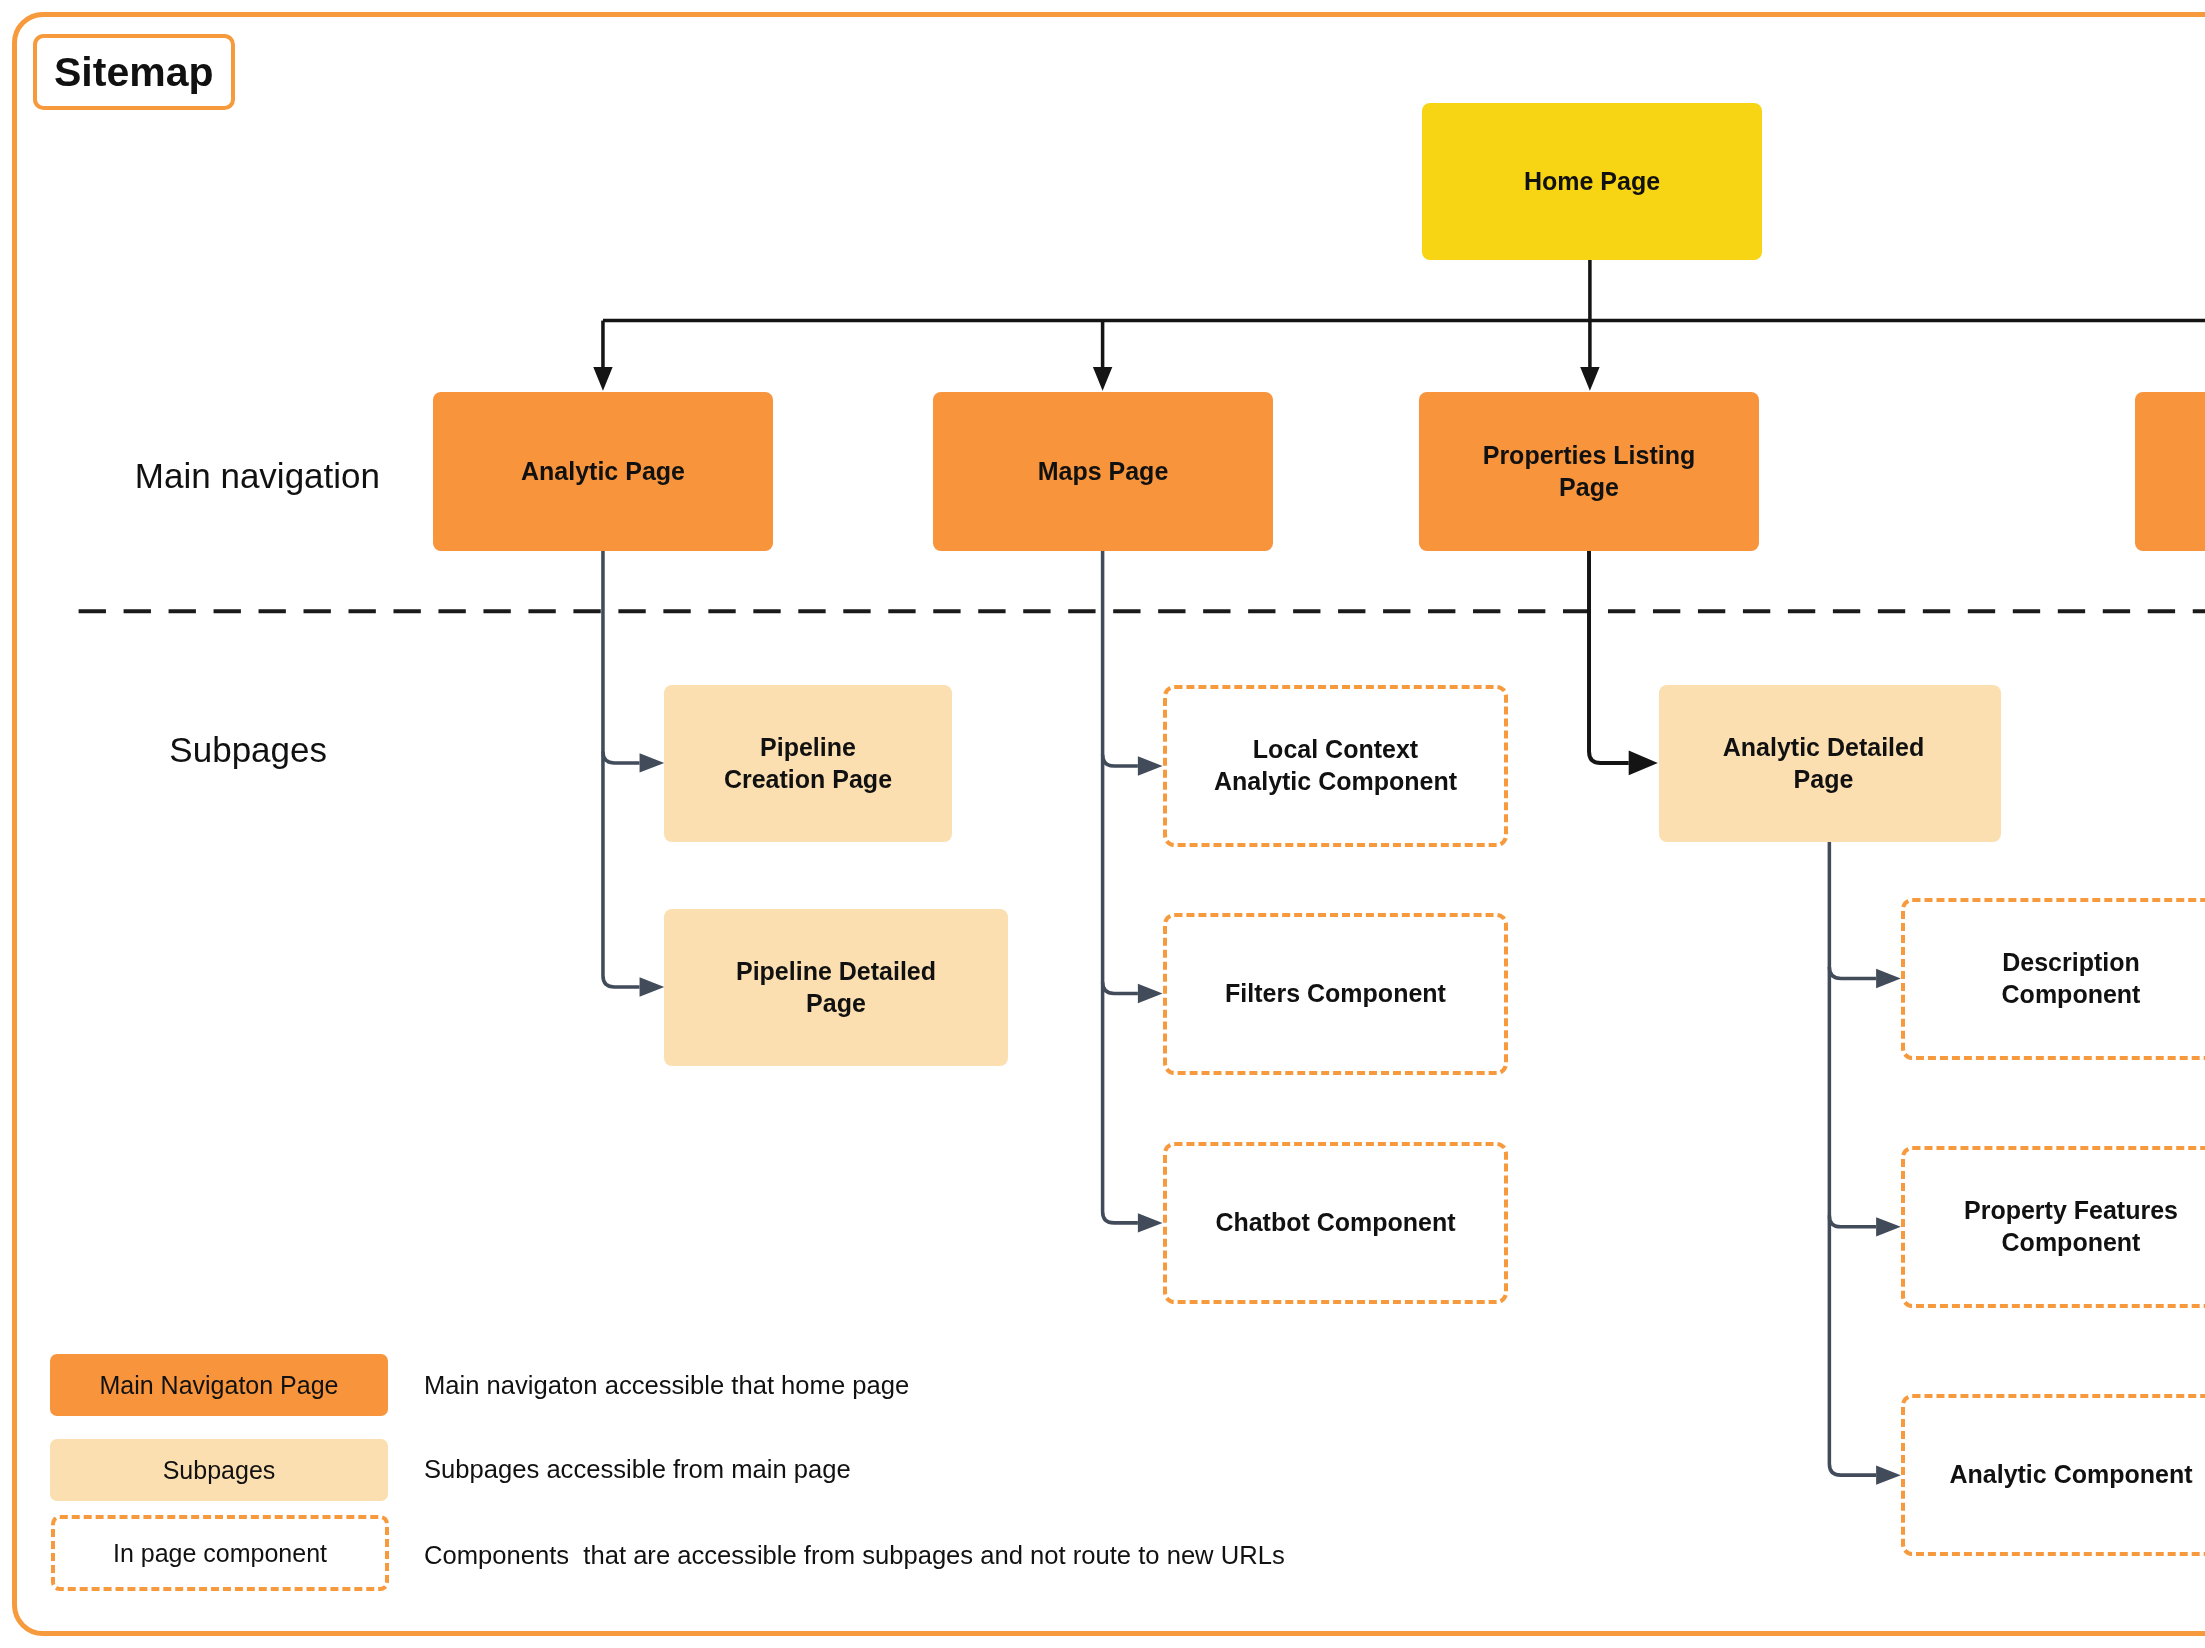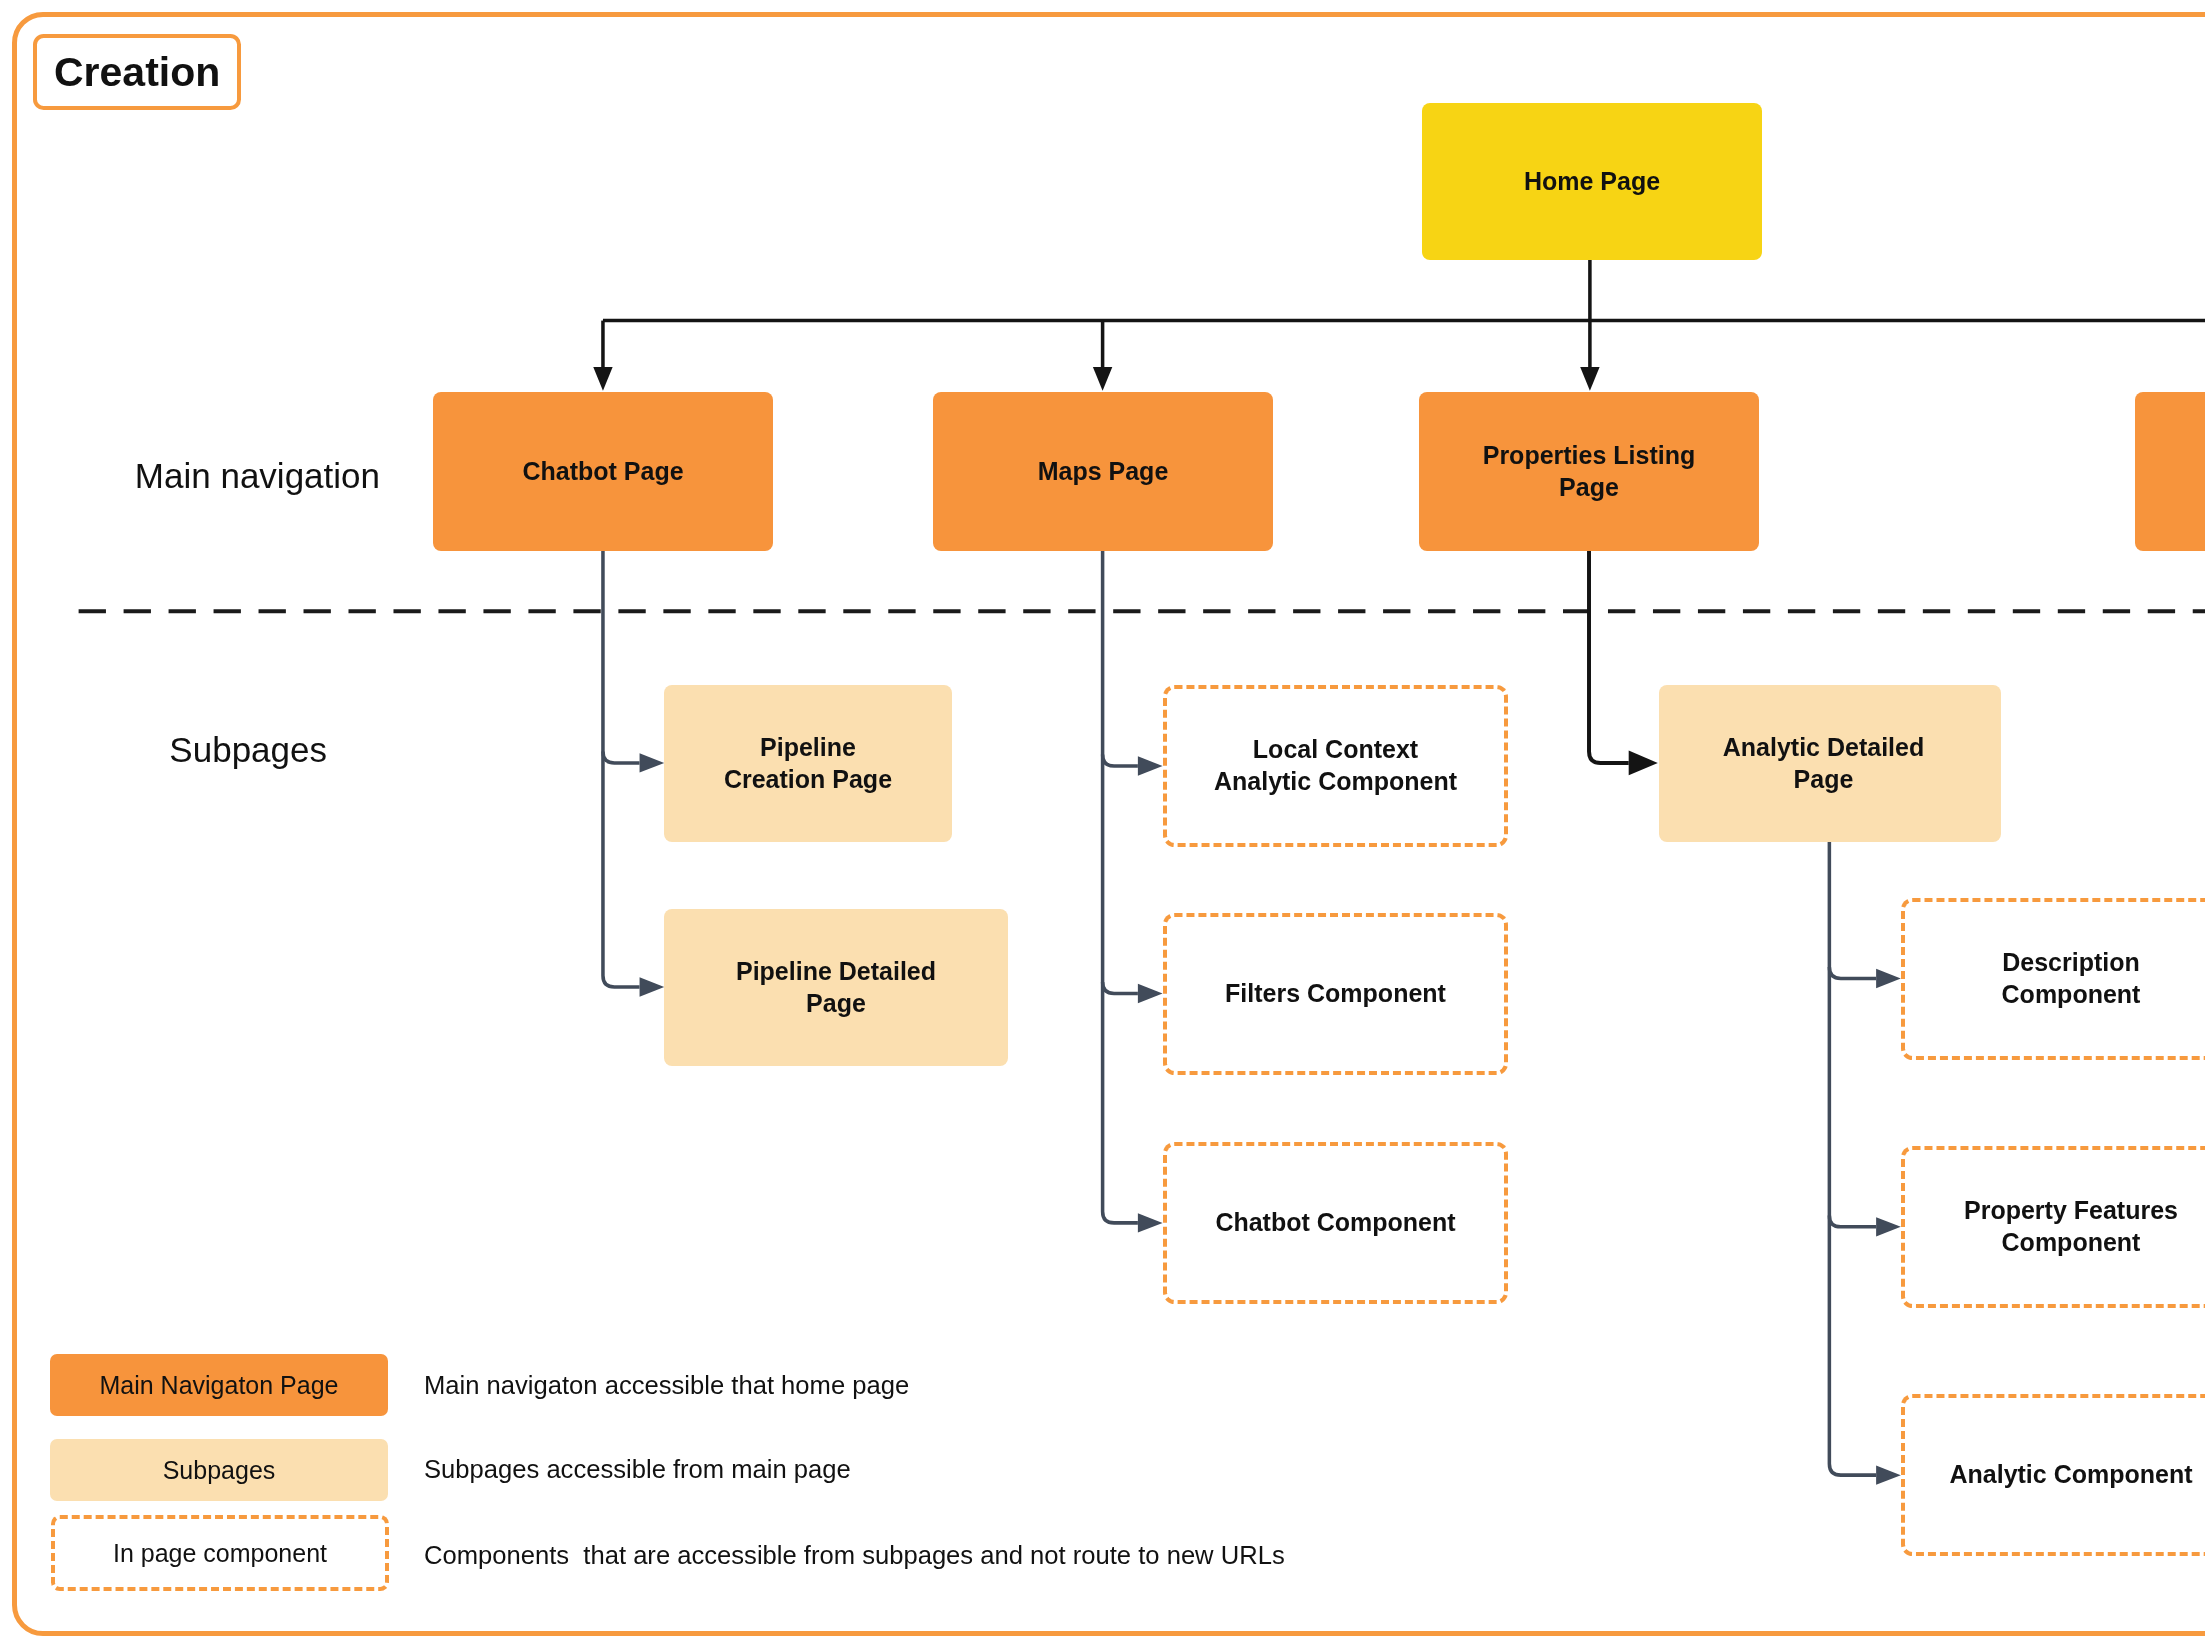--- a/index.html
+++ b/index.html
@@ -21,21 +21,21 @@
     font-size:25px;font-weight:500;box-sizing:border-box;border-radius:7px;text-align:center;}
   .legend-desc{position:absolute;font-size:25.6px;font-weight:400;line-height:35px;height:35px;white-space:pre;}
 </style>
 </head>
 <body>
 
 <div class="canvas">
 
   <div class="frame"></div>
 
-  <div class="title-box">Creation</div>
+  <div class="title-box">Sitemap</div>
 
   <svg class="wires" viewBox="0 0 6605 3737">
 
     <path d="M178 1386 L6428 1386" stroke="#1A1A1A" stroke-width="9" stroke-dasharray="62 40" fill="none"></path>
 
     <g stroke="#141414" stroke-width="8" fill="none">
       <path d="M3605 588 L3605 727"></path>
       <path d="M1367 727 L5225 727"></path>
       <path d="M1367 727 L1367 834"></path>
       <path d="M2500 727 L2500 834"></path>
@@ -96,21 +96,21 @@
       <polygon points="5454,2197 5454,2241 5510,2219"></polygon>
       <polygon points="5454,2760 5454,2804 5510,2782"></polygon>
       <polygon points="5454,3323 5454,3367 5510,3345"></polygon>
     </g>
   </svg>
 
   <div class="row-label" style="left:62px;top:456px;width:318px;">Main navigation</div>
   <div class="row-label" style="left:62px;top:730px;width:265px;">Subpages</div>
 
   <div class="node fill-home" style="left:1422px;top:103px;width:340px;height:157px;">Home Page</div>
-  <div class="node fill-main" style="left:433px;top:392px;width:340px;height:159px;">Chatbot Page</div>
+  <div class="node fill-main" style="left:433px;top:392px;width:340px;height:159px;">Analytic Page</div>
   <div class="node fill-main" style="left:933px;top:392px;width:340px;height:159px;">Maps Page</div>
   <div class="node fill-main" style="left:1419px;top:392px;width:340px;height:159px;">Properties Listing Page</div>
   <div class="node fill-main" style="left:2135px;top:392px;width:340px;height:159px;">Explainable Prediction Page</div>
 
   <div class="node fill-sub" style="left:664px;top:685px;width:288px;height:157px;">Pipeline Creation Page</div>
   <div class="node fill-sub" style="left:664px;top:909px;width:344px;height:157px;">Pipeline Detailed Page</div>
   <div class="node fill-sub" style="left:1659px;top:685px;width:342px;height:157px;padding-left:31px;">Analytic Detailed Page</div>
 
   <div class="node dashed" style="left:1163px;top:685px;width:345px;height:162px;">Local Context Analytic Component</div>
   <div class="node dashed" style="left:1163px;top:913px;width:345px;height:162px;">Filters Component</div>

